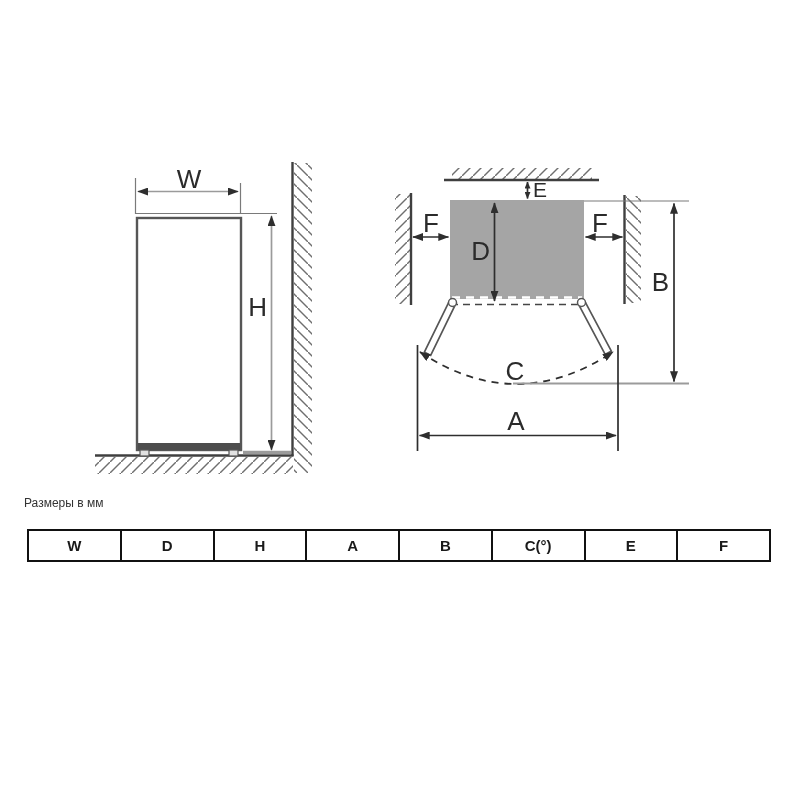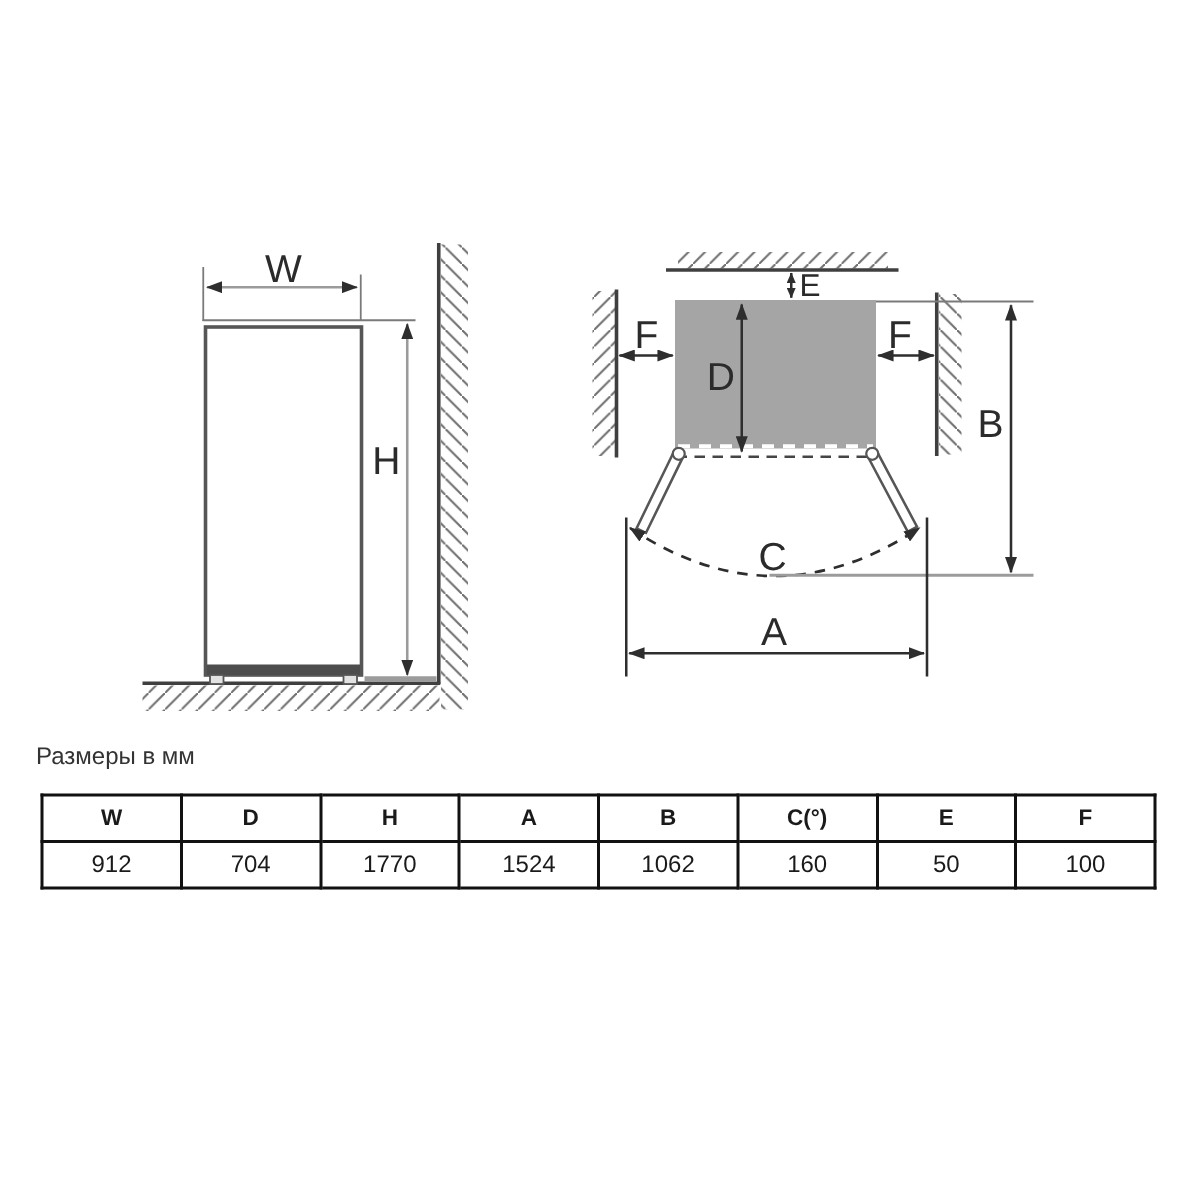--- a/index.html
+++ b/index.html
@@ -33,21 +33,21 @@
   .gray-body{fill:var(--fridge-fill);}
   .door{fill:#ffffff;stroke:var(--fridge-outline);stroke-width:1.7;}
   .hinge{fill:#ffffff;stroke:var(--fridge-outline);stroke-width:1.5;}
   .dash-white{stroke:#ffffff;stroke-width:2.6;stroke-dasharray:8 6;fill:none;}
   .dash-dark{stroke:#454545;stroke-width:1.6;stroke-dasharray:7 5;fill:none;}
   .arc-dash{stroke:var(--line);stroke-width:1.8;stroke-dasharray:7 6;fill:none;}
   .dim-label{font-family:"Liberation Sans",sans-serif;font-size:26px;fill:var(--label-color);}
   .dim-label-sm{font-family:"Liberation Sans",sans-serif;font-size:21px;fill:var(--label-color);}
 
   
-  .caption{position:absolute;left:24px;top:496px;font-size:16px;color:var(--text-color);}
+  .caption{position:absolute;left:24px;top:496px;font-size:12px;color:var(--text-color);}
   .dims-table{position:absolute;left:27px;top:529px;width:744px;border-collapse:collapse;table-layout:fixed;}
   .dims-table th,.dims-table td{
     border:2px solid var(--table-border);
     height:29px;text-align:center;vertical-align:middle;
     font-family:"Liberation Sans",sans-serif;color:#1a1a1a;padding:0;
   }
   .dims-table th{font-size:15px;font-weight:bold;}
   .dims-table td{font-size:16px;font-weight:normal;}
 </style>
 </head>
@@ -150,26 +150,16 @@
       <tr>
         <th>W</th>
         <th>D</th>
         <th>H</th>
         <th>A</th>
         <th>B</th>
         <th>C(°)</th>
         <th>E</th>
         <th>F</th>
       </tr>
-      <tr>
-        <td>912</td>
-        <td>704</td>
-        <td>1770</td>
-        <td>1524</td>
-        <td>1062</td>
-        <td>160</td>
-        <td>50</td>
-        <td>100</td>
-      </tr>
     </tbody>
   </table>
 
 </div>
 
 </body></html>

